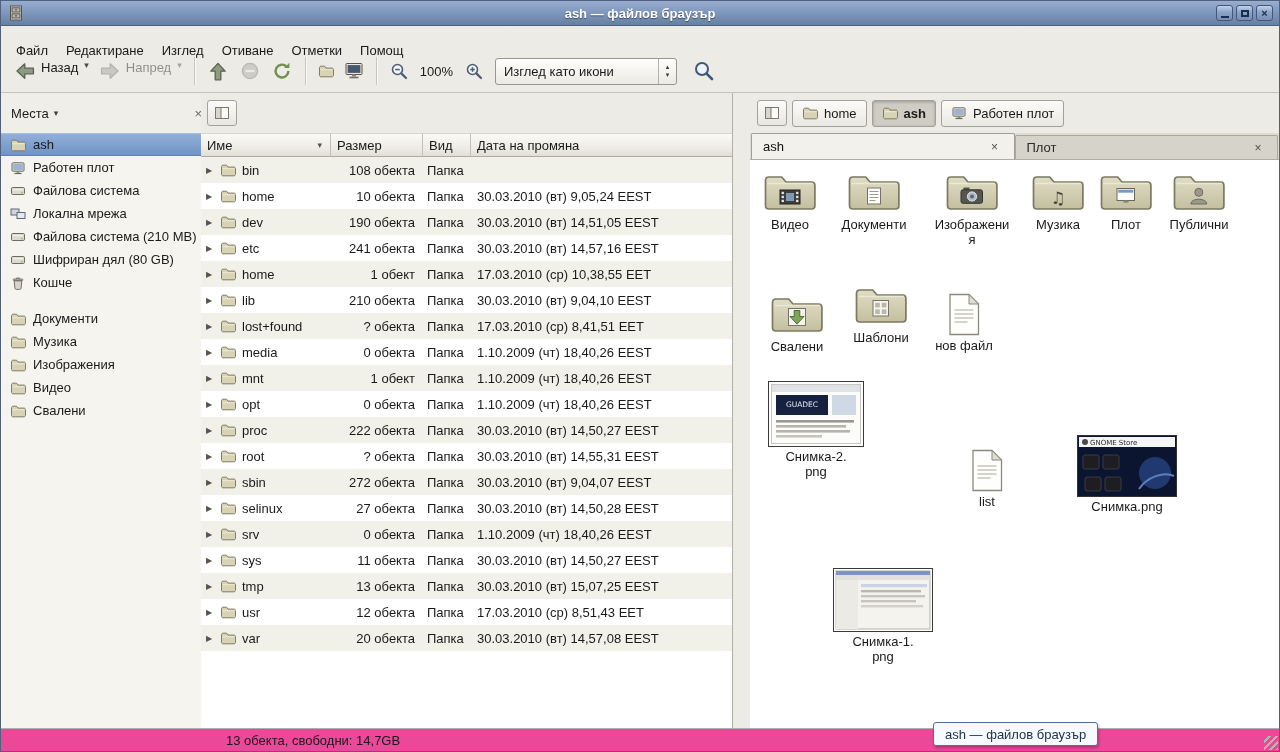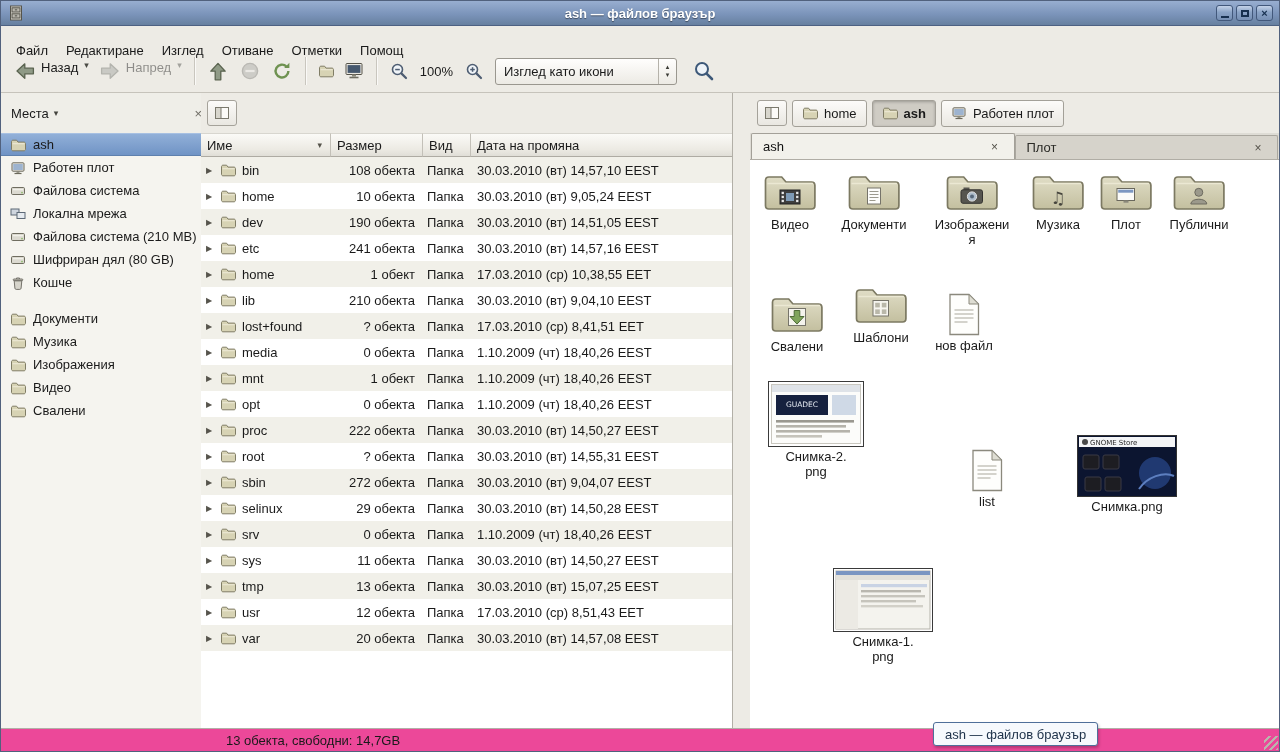--- a/index.html
+++ b/index.html
@@ -399,21 +399,20 @@
             <span class="row-ic">
               <svg width="16" height="16" viewBox="0 0 16 16" xmlns="http://www.w3.org/2000/svg">
                 <path d="M1.5 4.8C1.5 3.9 2.1 3.2 3 3.2h3.6L8 5.1h6c.8 0 1.5.7 1.5 1.5v5.6c0 .9-.7 1.6-1.5 1.6H3c-.9 0-1.5-.7-1.5-1.6z" fill="#d7d3b4" stroke="#807d66"></path>
                 <path d="M2.5 6.7h12" stroke="#ece9d5" stroke-width="1.1"></path>
               </svg>
             </span>
             <span>bin</span>
           </div>
           <div class="td td-size">108 обекта</div>
           <div class="td td-type">Папка</div>
-          <div class="td td-date">30.03.2010 (вт) 14,57,10 EEST</div>
         </div>
         <div class="trow">
           <div class="td td-name">
             <span class="expander">▶</span>
             <span class="row-ic">
               <svg width="16" height="16" viewBox="0 0 16 16" xmlns="http://www.w3.org/2000/svg">
                 <path d="M1.5 4.8C1.5 3.9 2.1 3.2 3 3.2h3.6L8 5.1h6c.8 0 1.5.7 1.5 1.5v5.6c0 .9-.7 1.6-1.5 1.6H3c-.9 0-1.5-.7-1.5-1.6z" fill="#d7d3b4" stroke="#807d66"></path>
                 <path d="M2.5 6.7h12" stroke="#ece9d5" stroke-width="1.1"></path>
               </svg>
             </span>
@@ -592,21 +591,21 @@
           <div class="td td-name">
             <span class="expander">▶</span>
             <span class="row-ic">
               <svg width="16" height="16" viewBox="0 0 16 16" xmlns="http://www.w3.org/2000/svg">
                 <path d="M1.5 4.8C1.5 3.9 2.1 3.2 3 3.2h3.6L8 5.1h6c.8 0 1.5.7 1.5 1.5v5.6c0 .9-.7 1.6-1.5 1.6H3c-.9 0-1.5-.7-1.5-1.6z" fill="#d7d3b4" stroke="#807d66"></path>
                 <path d="M2.5 6.7h12" stroke="#ece9d5" stroke-width="1.1"></path>
               </svg>
             </span>
             <span>selinux</span>
           </div>
-          <div class="td td-size">29 обекта</div>
+          <div class="td td-size">27 обекта</div>
           <div class="td td-type">Папка</div>
           <div class="td td-date">30.03.2010 (вт) 14,50,28 EEST</div>
         </div>
         <div class="trow alt">
           <div class="td td-name">
             <span class="expander">▶</span>
             <span class="row-ic">
               <svg width="16" height="16" viewBox="0 0 16 16" xmlns="http://www.w3.org/2000/svg">
                 <path d="M1.5 4.8C1.5 3.9 2.1 3.2 3 3.2h3.6L8 5.1h6c.8 0 1.5.7 1.5 1.5v5.6c0 .9-.7 1.6-1.5 1.6H3c-.9 0-1.5-.7-1.5-1.6z" fill="#d7d3b4" stroke="#807d66"></path>
                 <path d="M2.5 6.7h12" stroke="#ece9d5" stroke-width="1.1"></path>

